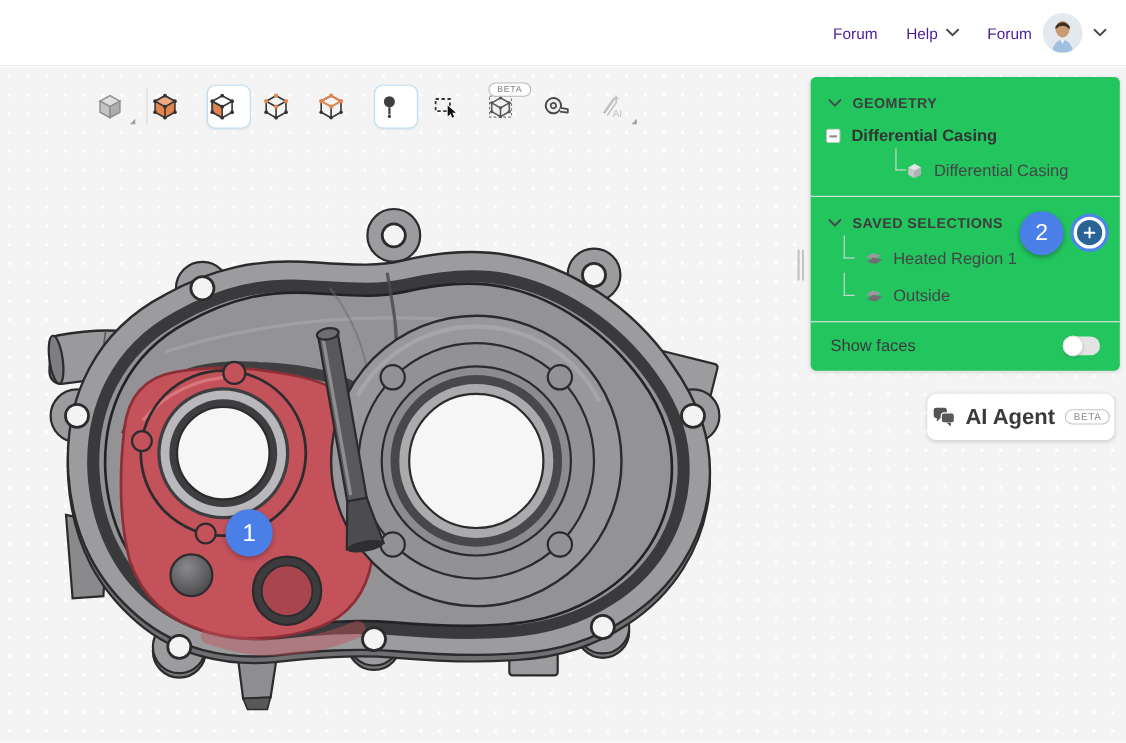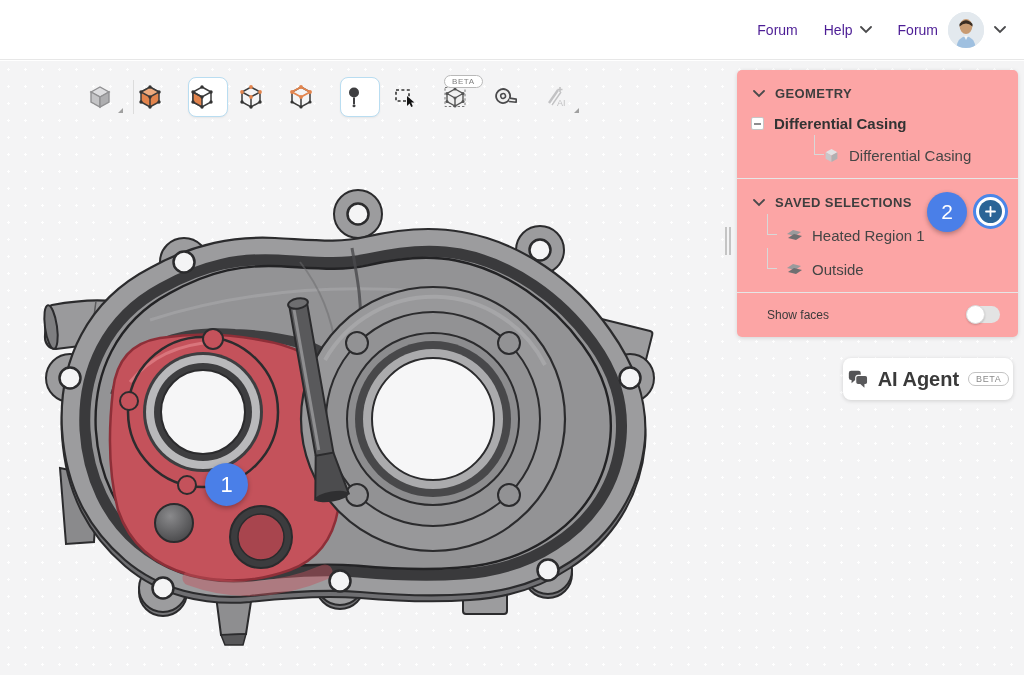--- a/index.html
+++ b/index.html
@@ -22,37 +22,37 @@
 
   
   .toolbar { position:absolute; left:0; top:16px; height:46px; }
   .tool-btn { position:absolute; top:0; width:40px; height:40px; border-radius:8px; display:flex; align-items:center; justify-content:flex-start; cursor:pointer; }
   .tool-btn.active { background:#fff; border:1px solid #b9ddf1; box-shadow:0 1px 2px rgba(0,0,0,.06); }
   .tool-sep { position:absolute; top:3px; width:1px; height:34px; background:#dcdcdc; }
   .corner-mark { position:absolute; right:4px; bottom:4px; width:0; height:0; border-left:5px solid transparent; border-bottom:5px solid #a0a0a0; }
   .beta-pill { position:absolute; padding:1px 7px; background:#fff; border:1px solid #b9b9b9; border-radius:8px; font-size:8px; letter-spacing:.6px; color:#7f7f7f; z-index:5; }
 
   
-  .panel-card { position:absolute; left:737px; top:70px; width:281px; background:#fca5a5; border-radius:5px; box-shadow:0 1px 4px rgba(0,0,0,.13); z-index:20; }
+  .panel-card { position:absolute; left:737px; top:70px; width:281px; background:#22c55e; border-radius:5px; box-shadow:0 1px 4px rgba(0,0,0,.13); z-index:20; }
   .panel-section { padding:6px 0; }
   .sec-header { display:flex; align-items:center; gap:10px; padding:10px 16px 8px 16px; cursor:pointer; }
   .sec-title { font-size:13px; font-weight:bold; letter-spacing:.4px; color:#3e3e3e; }
   .tree-row { display:flex; align-items:center; padding:6px 16px 6px 14px; cursor:pointer; }
   .tree-row.bold .tree-label { font-weight:bold; color:#333; }
   .tree-label { font-size:15px; color:#454545; }
   .collapse-box { width:13px; height:13px; border:1px solid #c6c6c6; border-radius:2px; background:#fff; position:relative; margin-right:10px; flex:none; }
   .collapse-box::after { content:""; position:absolute; left:2px; right:2px; top:5px; height:2px; background:#8d8d8f; }
   .tree-indent { position:relative; width:72px; height:22px; flex:none; }
   .tree-elbow { position:absolute; left:63px; top:-9px; width:10px; height:20px; border-left:1px solid #d8d8d8; border-bottom:1px solid #d8d8d8; }
   .tree-indent-sm { position:relative; width:34px; height:22px; flex:none; }
   .tree-elbow-sm { position:absolute; left:16px; top:-10px; width:10px; height:21px; border-left:1px solid #d8d8d8; border-bottom:1px solid #d8d8d8; }
   .tree-icon { margin-right:9px; flex:none; display:flex; }
   .divider { height:1px; background:#e6e6e6; }
   .showfaces-row { display:flex; align-items:center; justify-content:space-between; padding:13px 18px 14px 18px; }
-  .showfaces-label { font-size:12px; color:#3a3a3a;margin-left:12px; }
+  .showfaces-label { font-size:15px; color:#3a3a3a; }
   .toggle { position:relative; width:34px; height:17px; border-radius:9px; background:#e3e3e3; cursor:pointer; flex:none; }
   .toggle .knob { position:absolute; left:0px; top:-1px; width:19px; height:19px; border-radius:50%; background:#fff; border:1px solid #dcdcdc; box-shadow:0 1px 2px rgba(0,0,0,.18); }
 
   
   .num-badge { position:absolute; border-radius:50%; background:#4a7fe8; color:#fff; display:flex; align-items:center; justify-content:center; box-shadow:0 2px 5px rgba(0,0,0,.3); z-index:25; }
   .badge-1 { left:205px; top:463px; width:43px; height:43px; font-size:22px; }
   .badge-2 { left:927px; top:192px; width:40px; height:40px; font-size:21px; }
   .plus-btn { position:absolute; left:973px; top:194px; width:35px; height:35px; border-radius:50%; border:3px solid #4a86e8; background:#fff; display:flex; align-items:center; justify-content:center; cursor:pointer; z-index:26; }
   .plus-inner { width:23px; height:23px; border-radius:50%; background:#2a6496; display:flex; align-items:center; justify-content:center; }
 

